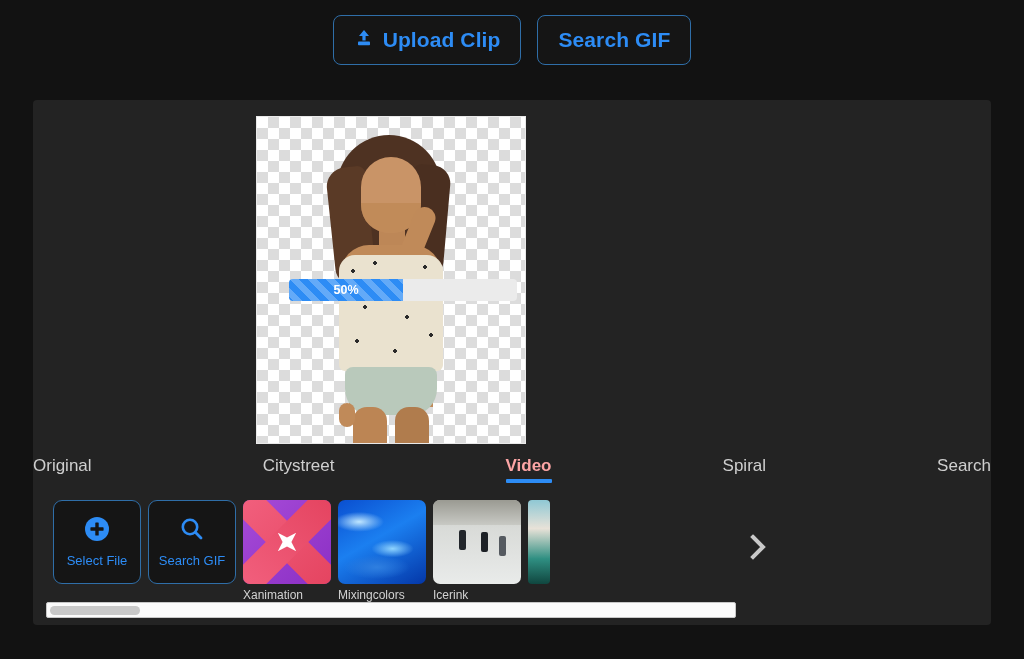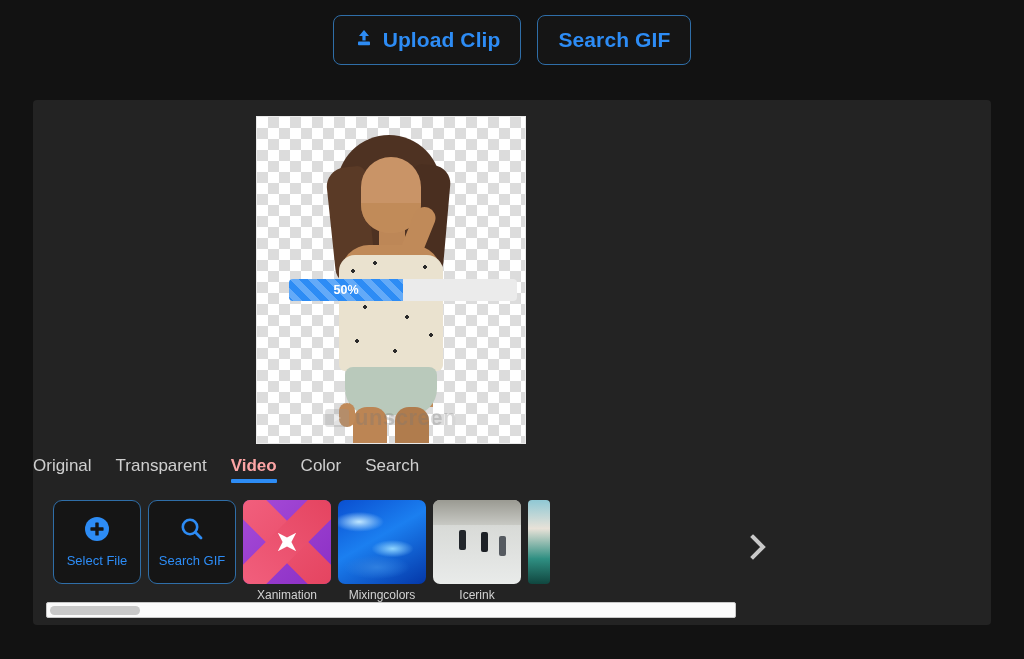--- a/index.html
+++ b/index.html
@@ -160,21 +160,21 @@
     display: flex; align-items: center; justify-content: center;
   }
   .progress-label {
     color: #fff; font-size: 12.5px; font-weight: bold;
     font-family: "Liberation Sans", sans-serif;
   }
 
   
   .tabs {
     position: absolute; left: 0; right: 0; top: 356px;
-    display: flex; align-items: flex-start; justify-content: flex-start; gap: 24px;
+    display: flex; align-items: flex-start; justify-content: space-between; gap: 24px;
   }
   .tab {
     font-size: 17px; color: #cfcfcf; cursor: pointer;
     padding-bottom: 7px; position: relative;
     font-family: "Liberation Sans", sans-serif;
   }
   .tab.active { color: #fca5a5; font-weight: bold; }
   .tab.active::after {
     content: ""; position: absolute; left: 0; right: 0; bottom: 0;
     height: 4px; background: #2d8cf5; border-radius: 1px;
@@ -195,21 +195,21 @@
   }
   .tile-action-label {
     color: #2d8cf5; font-size: 13px; font-family: "Liberation Sans", sans-serif;
   }
 
   .tile-media {
     width: 88px; height: 84px; border-radius: 7px; overflow: hidden;
     cursor: pointer; position: relative;
   }
   .tile-caption {
-    margin-top: 4px; text-align: center; font-size: 12px; color: #d2d2d2;
+    margin-top: 4px; font-size: 12px; color: #d2d2d2;
     white-space: nowrap; overflow: hidden; text-overflow: ellipsis;
     font-family: "Liberation Sans", sans-serif;
   }
 
   
   .th-x { background: linear-gradient(135deg, #a64bd8 0%, #8b2fc4 100%); position: relative; }
   .th-x::before, .th-x::after {
     content: ""; position: absolute; left: 50%; top: 50%; width: 132px; height: 30px;
     background: linear-gradient(90deg,#f2607e,#e4435f); border-radius: 3px;
   }
@@ -322,38 +322,34 @@
       <div class="sb arm-up"></div>
       <div class="sb torso"></div>
       <div class="sb top-garment"></div>
       <div class="sb top-pattern"></div>
       <div class="sb briefs" style="top:250px;"></div>
       <div class="sb leg-l" style="top:290px;"></div>
       <div class="sb leg-r" style="top:290px;"></div>
       <div class="sb hand-low" style="top:286px;"></div>
     </div>
 
-    <div class="watermark">
-      <span class="wm-badge"></span>
-      <span>unscreen</span>
-    </div>
 
     <div class="progress-wrap">
       <div class="progress-fill">
         <span class="progress-label">50%</span>
       </div>
     </div>
 
   </div>
 
   <div class="tabs">
     <div class="tab">Original</div>
-    <div class="tab">Transparent</div>
+    <div class="tab">Citystreet</div>
     <div class="tab active">Video</div>
-    <div class="tab">Color</div>
+    <div class="tab">Spiral</div>
     <div class="tab">Search</div>
   </div>
 
   <div class="rail">
 
     <div class="rail-item">
       <div class="tile-action">
         <span>
           <svg width="26" height="26" viewBox="0 0 26 26" aria-hidden="true">
             <circle cx="13" cy="13" r="12" fill="#2d8cf5"></circle>

